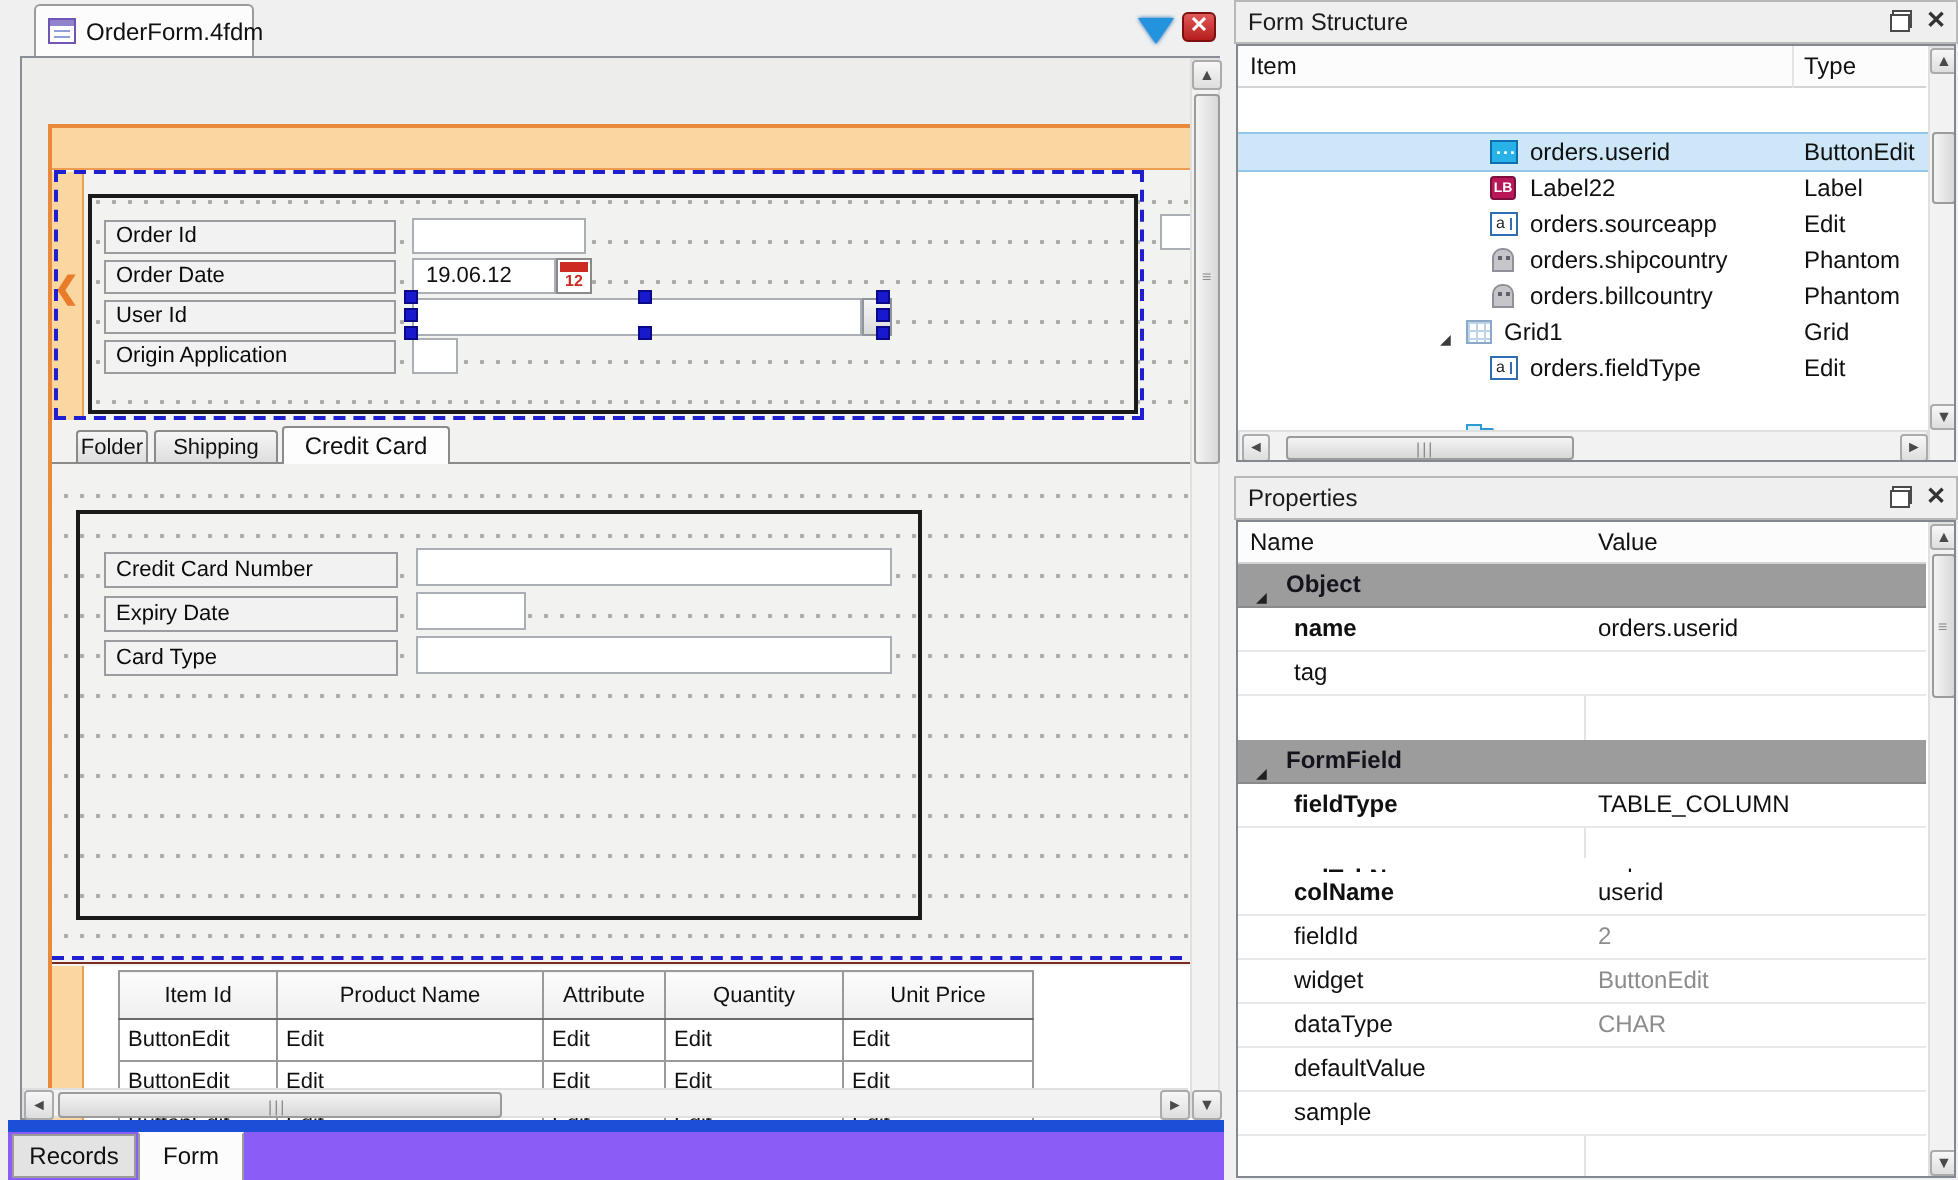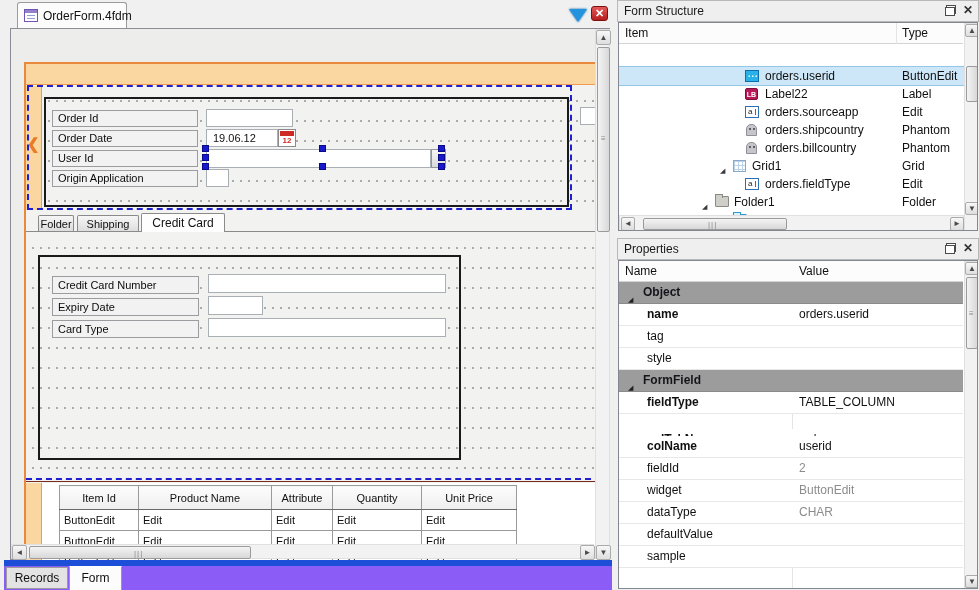--- a/index.html
+++ b/index.html
@@ -291,26 +291,20 @@
       <span class="tree-arrow" style="left:101px;">◢</span>
       <span class="ico ico-grid" style="left:114px;"></span>
       <span class="fs-name" style="left:133px;">Grid1</span>
       <span class="fs-type">Grid</span>
     </div>
     <div class="fs-row" style="top:152px;">
       <span class="ico ico-edit" style="left:126px;">a</span>
       <span class="fs-name" style="left:146px;">orders.fieldType</span>
       <span class="fs-type">Edit</span>
     </div>
-    <div class="fs-row" style="top:170px;">
-      <span class="tree-arrow" style="left:83px;">◢</span>
-      <span class="ico ico-folder" style="left:96px;"></span>
-      <span class="fs-name" style="left:115px;">Folder1</span>
-      <span class="fs-type">Folder</span>
-    </div>
     <div class="fs-row" style="top:188px;">
       <span class="tree-arrow" style="left:101px;">◢</span>
       <span class="ico ico-page" style="left:114px;"></span>
       <span class="fs-name" style="left:133px;">Page1</span>
       <span class="fs-type">Page</span>
     </div>
     <div class="fs-row" style="top:206px;">
       
     </div>
 
@@ -347,24 +341,20 @@
       <span class="glabel">Object</span>
     </div>
     <div class="pr-row" style="top:43px;">
       <span class="pname bold">name</span>
       <span class="pvalue">orders.userid</span>
     </div>
     <div class="pr-row" style="top:65px;">
       <span class="pname">tag</span>
       <span class="pvalue"></span>
     </div>
-    <div class="pr-row" style="top:87px;">
-      <span class="pname">style</span>
-      <span class="pvalue"></span>
-    </div>
     <div class="pr-row" style="top:131px;">
       <span class="pname bold">fieldType</span>
       <span class="pvalue">TABLE_COLUMN</span>
     </div>
     <div class="pr-row group" style="top:109px;">
       <span class="g-arrow">◢</span>
       <span class="glabel">FormField</span>
     </div>
     <div class="pr-row" style="top:168px;">
       <span class="pname bold">sqlTabName</span>

